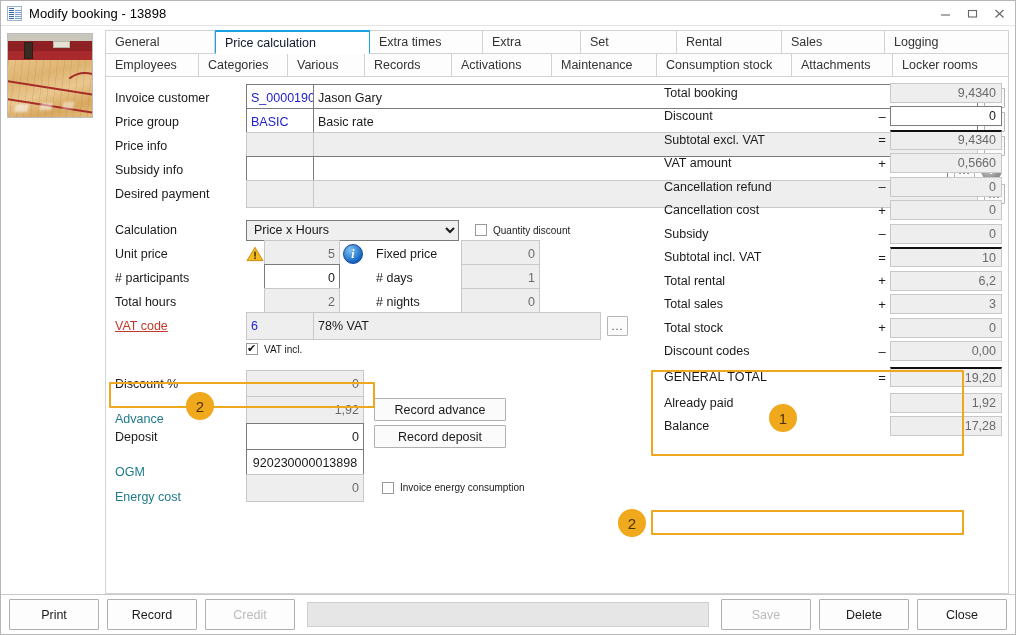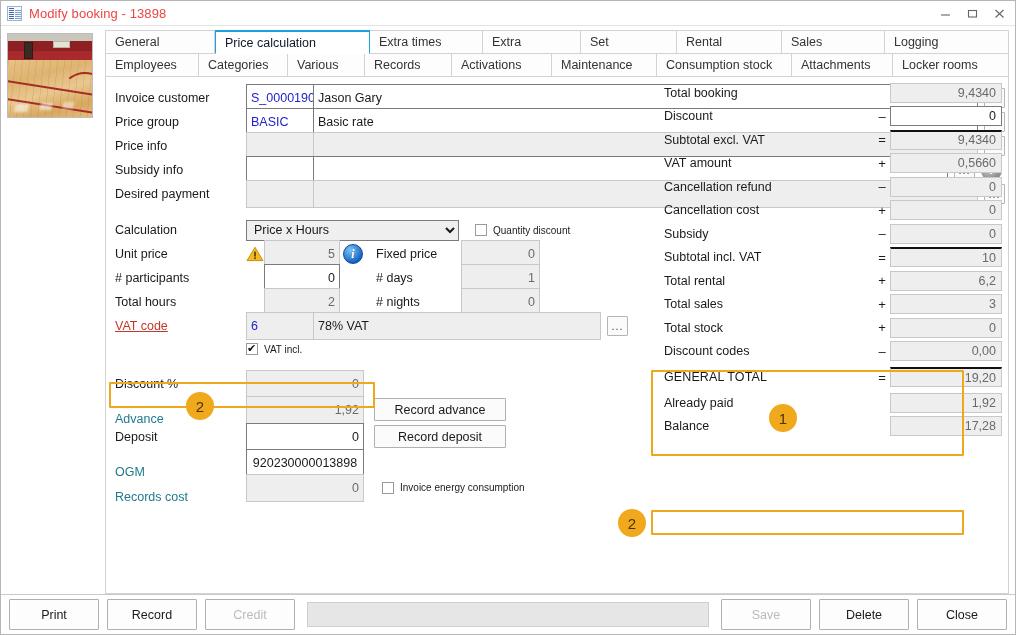--- a/index.html
+++ b/index.html
@@ -37,21 +37,21 @@
   }
   .title-icon::before{
     content:""; position:absolute; left:1px; top:1px; width:5px; height:11px;
     background:repeating-linear-gradient(#3f69a8 0 1px, transparent 1px 2px);
   }
   .title-icon::after{
     content:""; position:absolute; left:7px; top:3px; width:6px; height:9px;
     background:repeating-linear-gradient(#7da0cc 0 1px, transparent 1px 2px);
   }
   .title-text {
-    font-size:13px; color:#ef4444; letter-spacing:.1px;
+    font-size:13px; color:#000000; letter-spacing:.1px;
     flex:1 1 auto; white-space:nowrap; overflow:hidden;
   }
   .win-btns { display:flex; align-items:center; height:100%; }
   .win-btn {
     width:27px; height:23px; display:flex; align-items:center; justify-content:center;
     color:#5a5a5a; font-size:13px; line-height:1;
   }
   .win-btn svg { display:block; }
 
   
@@ -499,21 +499,21 @@
           <div class="inp num" style="width:118px">0</div>
           <div class="btn" style="width:132px;margin-left:10px">Record deposit</div>
         </div>
 
         <div class="row" style="height:25px">
           <div class="lbl link">OGM</div>
           <div class="inp center" style="width:118px">920230000013898</div>
         </div>
 
         <div class="row" style="height:25px">
-          <div class="lbl link">Records cost</div>
+          <div class="lbl link">Energy cost</div>
           <div class="inp ro num" style="width:118px">0</div>
           <div style="display:flex;align-items:center;margin-left:18px">
             <div class="chk"></div>
             <div class="chk-label">Invoice energy consumption</div>
           </div>
         </div>
 
         <div class="totals">
 
           <div class="trow">

